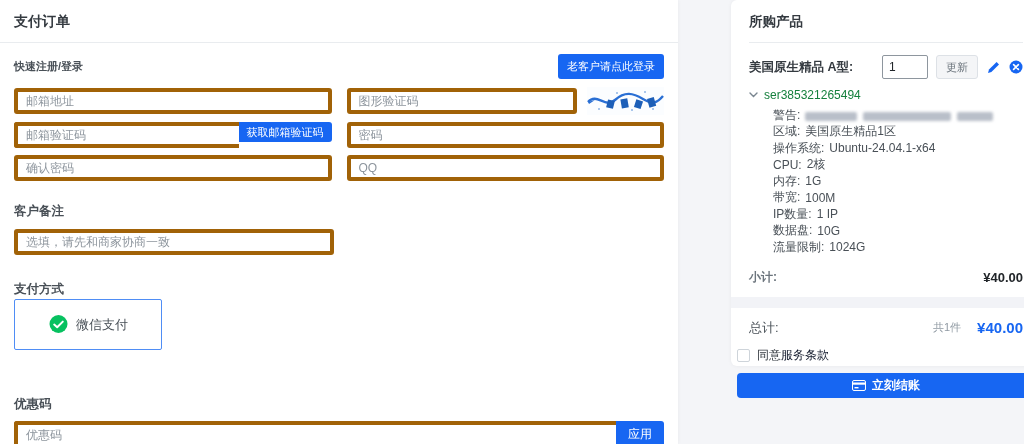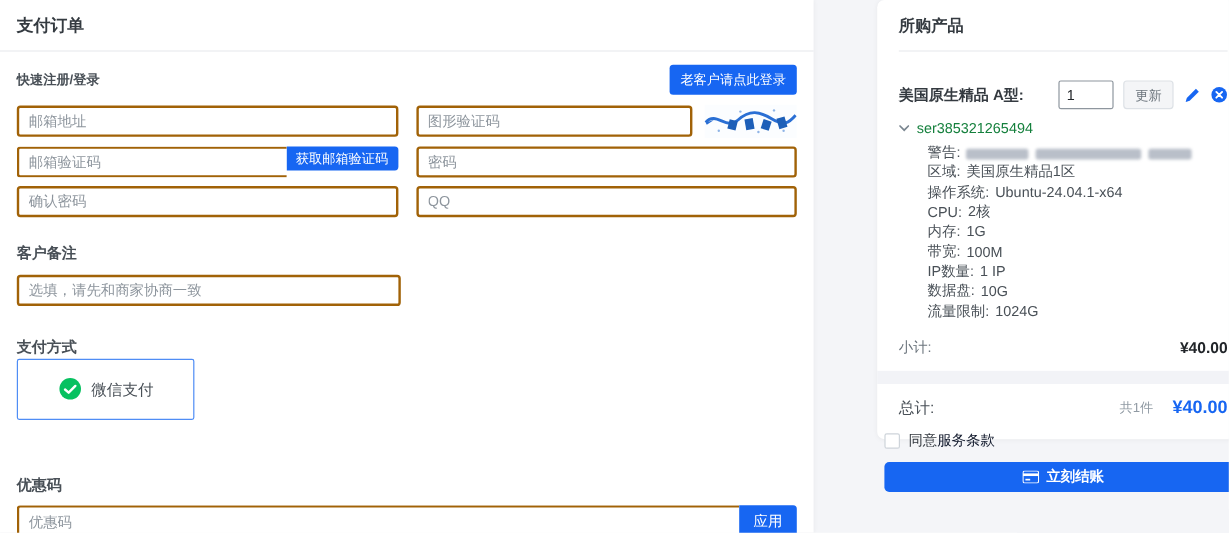--- a/index.html
+++ b/index.html
@@ -30,21 +30,21 @@
   .btn-blue-sm {
     background:#1766f2; color:#fff; border:none; border-radius:3px;
     font-size: 11px; padding: 5px 9px; cursor:pointer;
     font-family: inherit;
   }
   .form-grid { margin-top: 10px; }
   .form-row { display:flex; gap:15px; margin-top:7px; }
   .form-row:first-child { margin-top:0; }
   .col { width: 318px; display:flex; }
   .txt-input {
-    width:100%; height:26px; border:2px solid #a16207; border-radius:3px;
+    width:100%; height:26px; border:4px solid #a16207; border-radius:3px;
     font-size:12px; padding:0 8px; color:#495057; outline:none;
     font-family: inherit; background:#fff;
   }
   .txt-input::placeholder { color:#8d959d; opacity:1; }
   .joined .txt-input { border-top-right-radius:0; border-bottom-right-radius:0; border-right:none; flex:1; }
   .joined .attach-btn {
     height:20px; border:none; background:#1766f2; color:#fff; font-size:11px;
     padding:0 8px; border-radius:0 3px 3px 0; cursor:pointer; white-space:nowrap;
     font-family: inherit;
   }
@@ -69,21 +69,21 @@
   
   .right-card {
     position:absolute; left:731px; top:0; width:310px; height:366px;
     background:#fff; border-radius:6px; box-shadow: 0 0 4px rgba(0,0,0,.05);
     padding: 0 18px;
   }
   .card-title {
     padding: 13px 0 11px; font-size:13.5px; font-weight:bold; color:#343a40;
     border-bottom:1px solid #e9ecef;
   }
-  .product-row { margin-top:24px; display:flex; align-items:center; }
+  .product-row { margin-top:12px; display:flex; align-items:center; }
   .product-name { font-size:12.5px; font-weight:bold; color:#343a40; }
   .qty-input {
     width:46px; height:24px; border:1px solid #8e969e; border-radius:2px;
     font-size:12px; padding:0 6px; margin-left:auto; font-family:inherit; color:#212529;
   }
   .update-btn {
     height:24px; margin-left:8px; background:#f4f5f7; border:1px solid #dde1e6;
     border-radius:3px; color:#6c757d; font-size:11px; padding:0 9px; cursor:pointer;
     font-family:inherit;
   }
@@ -91,21 +91,21 @@
   .service-row { margin-top:9px; display:flex; align-items:center; gap:6px; }
   .chev { color:#7a8690; font-size:10px; line-height:1; }
   .service-link { color:#15803d; font-size:12px; text-decoration:none; cursor:pointer; }
   .details { margin-top:5px; margin-left:24px; }
   .detail-row { display:flex; align-items:center; height:16.5px; font-size:12px; color:#495057; }
   .d-label { margin-right:5px; white-space:nowrap; }
   .d-value { color:#495057; }
   .red-seg { display:inline-block; height:9px; background:#b9bfc9; border-radius:2px; margin-right:6px; filter:blur(1.5px); vertical-align:middle; }
   .rw1{width:52px;} .rw2{width:88px;} .rw3{width:36px;}
   .subtotal-row { margin-top:13px; display:flex; align-items:center; justify-content:space-between; }
-  .subtotal-label { font-size:12px; color:#6c757d; }
+  .subtotal-label { font-size:12px; color:#6c757d;font-weight:bold; }
   .subtotal-value { font-size:13px; font-weight:bold; color:#212529; }
   .band { height:11px; background:#f2f3f7; margin:11px -18px 0; }
   .total-row { margin-top:11px; display:flex; align-items:center; }
   .total-label { font-size:13px; color:#495057; }
   .total-right { margin-left:auto; display:flex; align-items:center; gap:16px; }
   .total-count { font-size:11px; color:#909aa3; }
   .total-value { font-size:15px; font-weight:bold; color:#1766f2; }
   .terms-row { margin-top:10px; margin-left:-12px; display:flex; align-items:center; gap:7px; }
   .checkbox {
     width:13px; height:13px; border:1px solid #ced4da; border-radius:2px;

